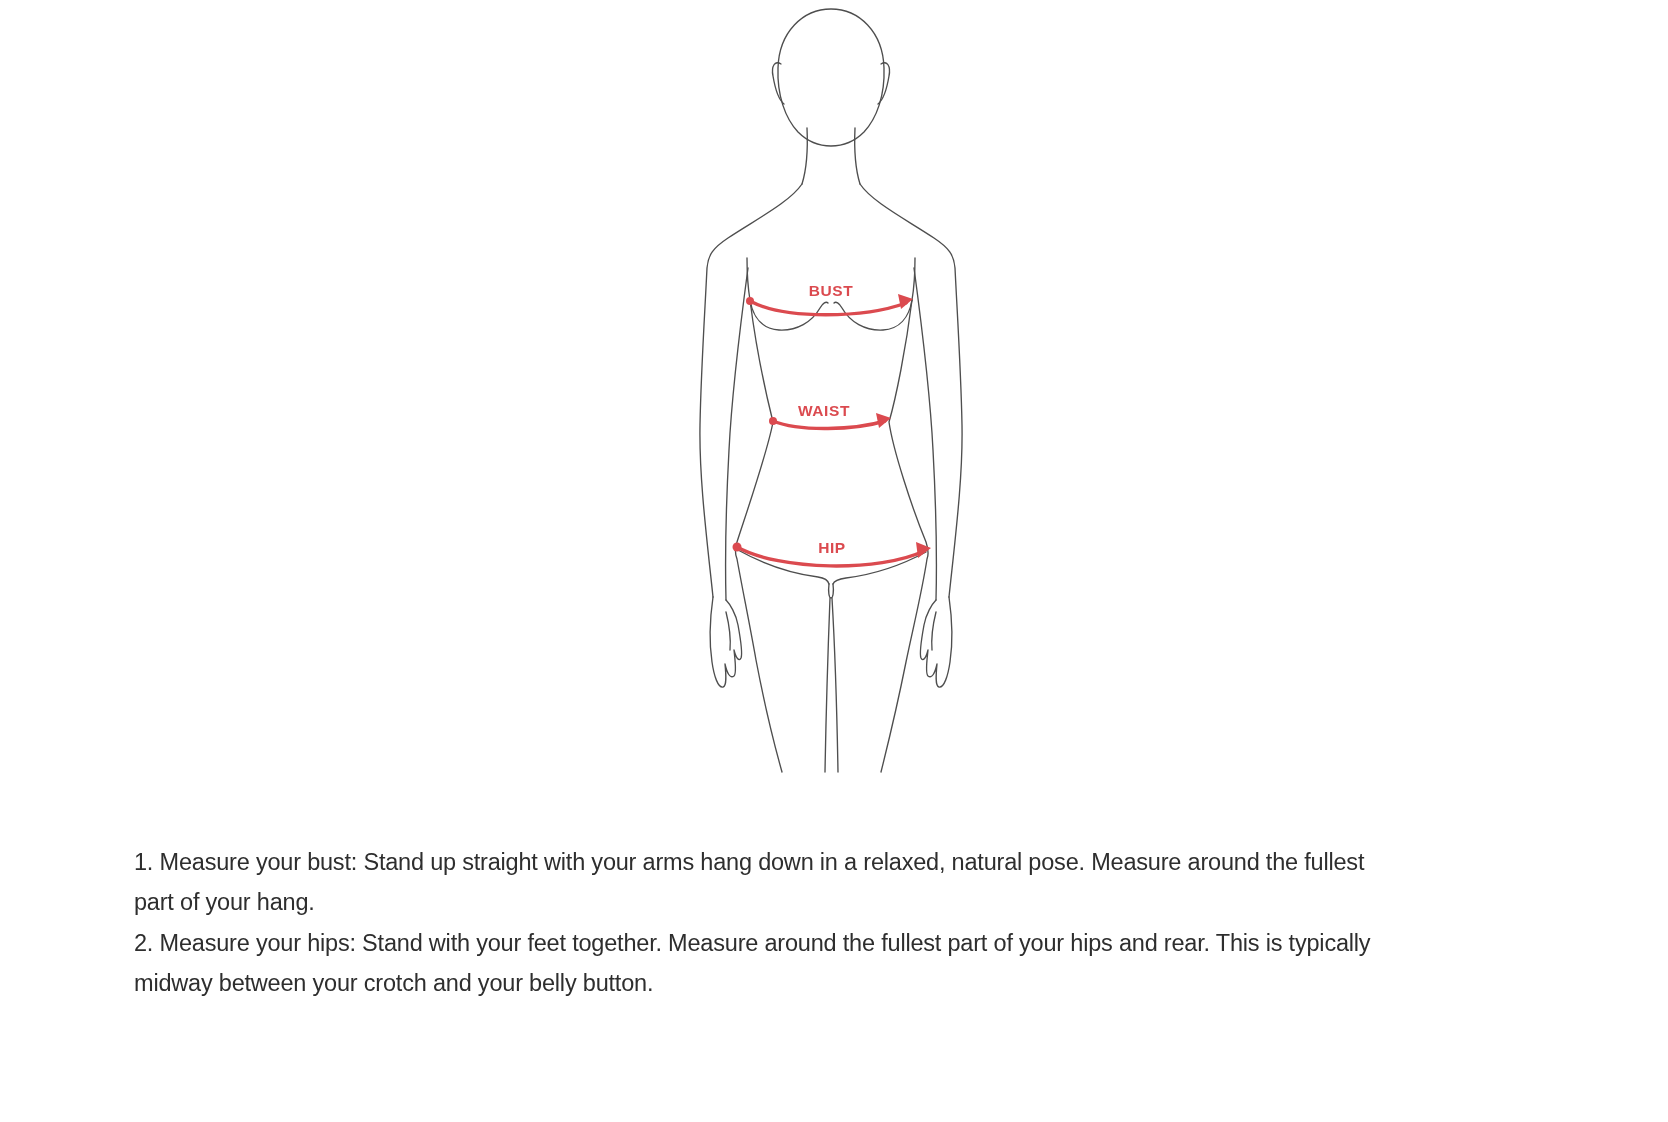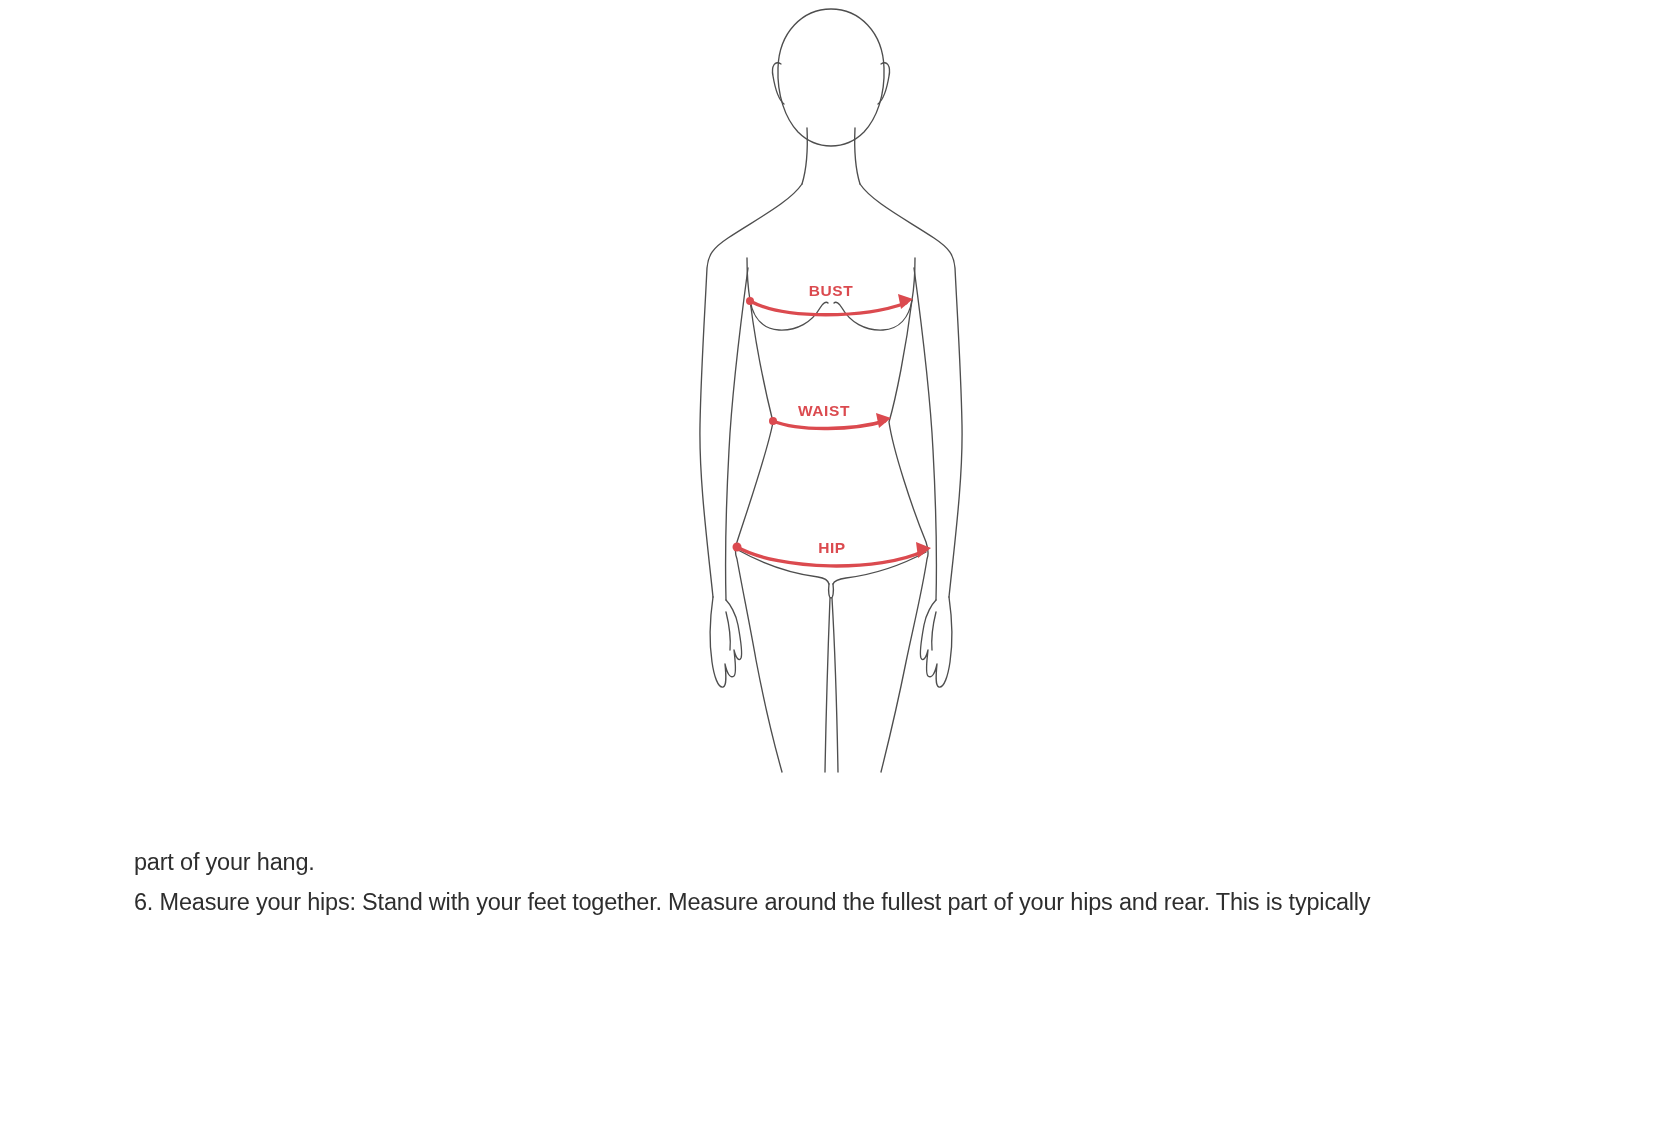--- a/index.html
+++ b/index.html
@@ -74,15 +74,17 @@
     <text class="measure-label" x="144" y="416">WAIST</text>
 
     <path class="tape" d="M 57 547 C 100 571, 200 572, 244 551"></path>
     <circle class="tape-dot" cx="57" cy="547" r="4.5"></circle>
     <polygon class="tape-arrow" points="251,548 236,542 238,558"></polygon>
     <text class="measure-label" x="152" y="553">HIP</text>
   </svg>
 </div>
 
 <div class="instructions">
+  <div class="instr-line">1. Measure your bust: Stand up straight with your arms hang down in a relaxed, natural pose. Measure around the fullest</div>
   <div class="instr-line">part of your hang.</div>
-  <div class="instr-line">6. Measure your hips: Stand with your feet together. Measure around the fullest part of your hips and rear. This is typically</div>
+  <div class="instr-line">2. Measure your hips: Stand with your feet together. Measure around the fullest part of your hips and rear. This is typically</div>
+  <div class="instr-line">midway between your crotch and your belly button.</div>
 </div>
 
 </body></html>

